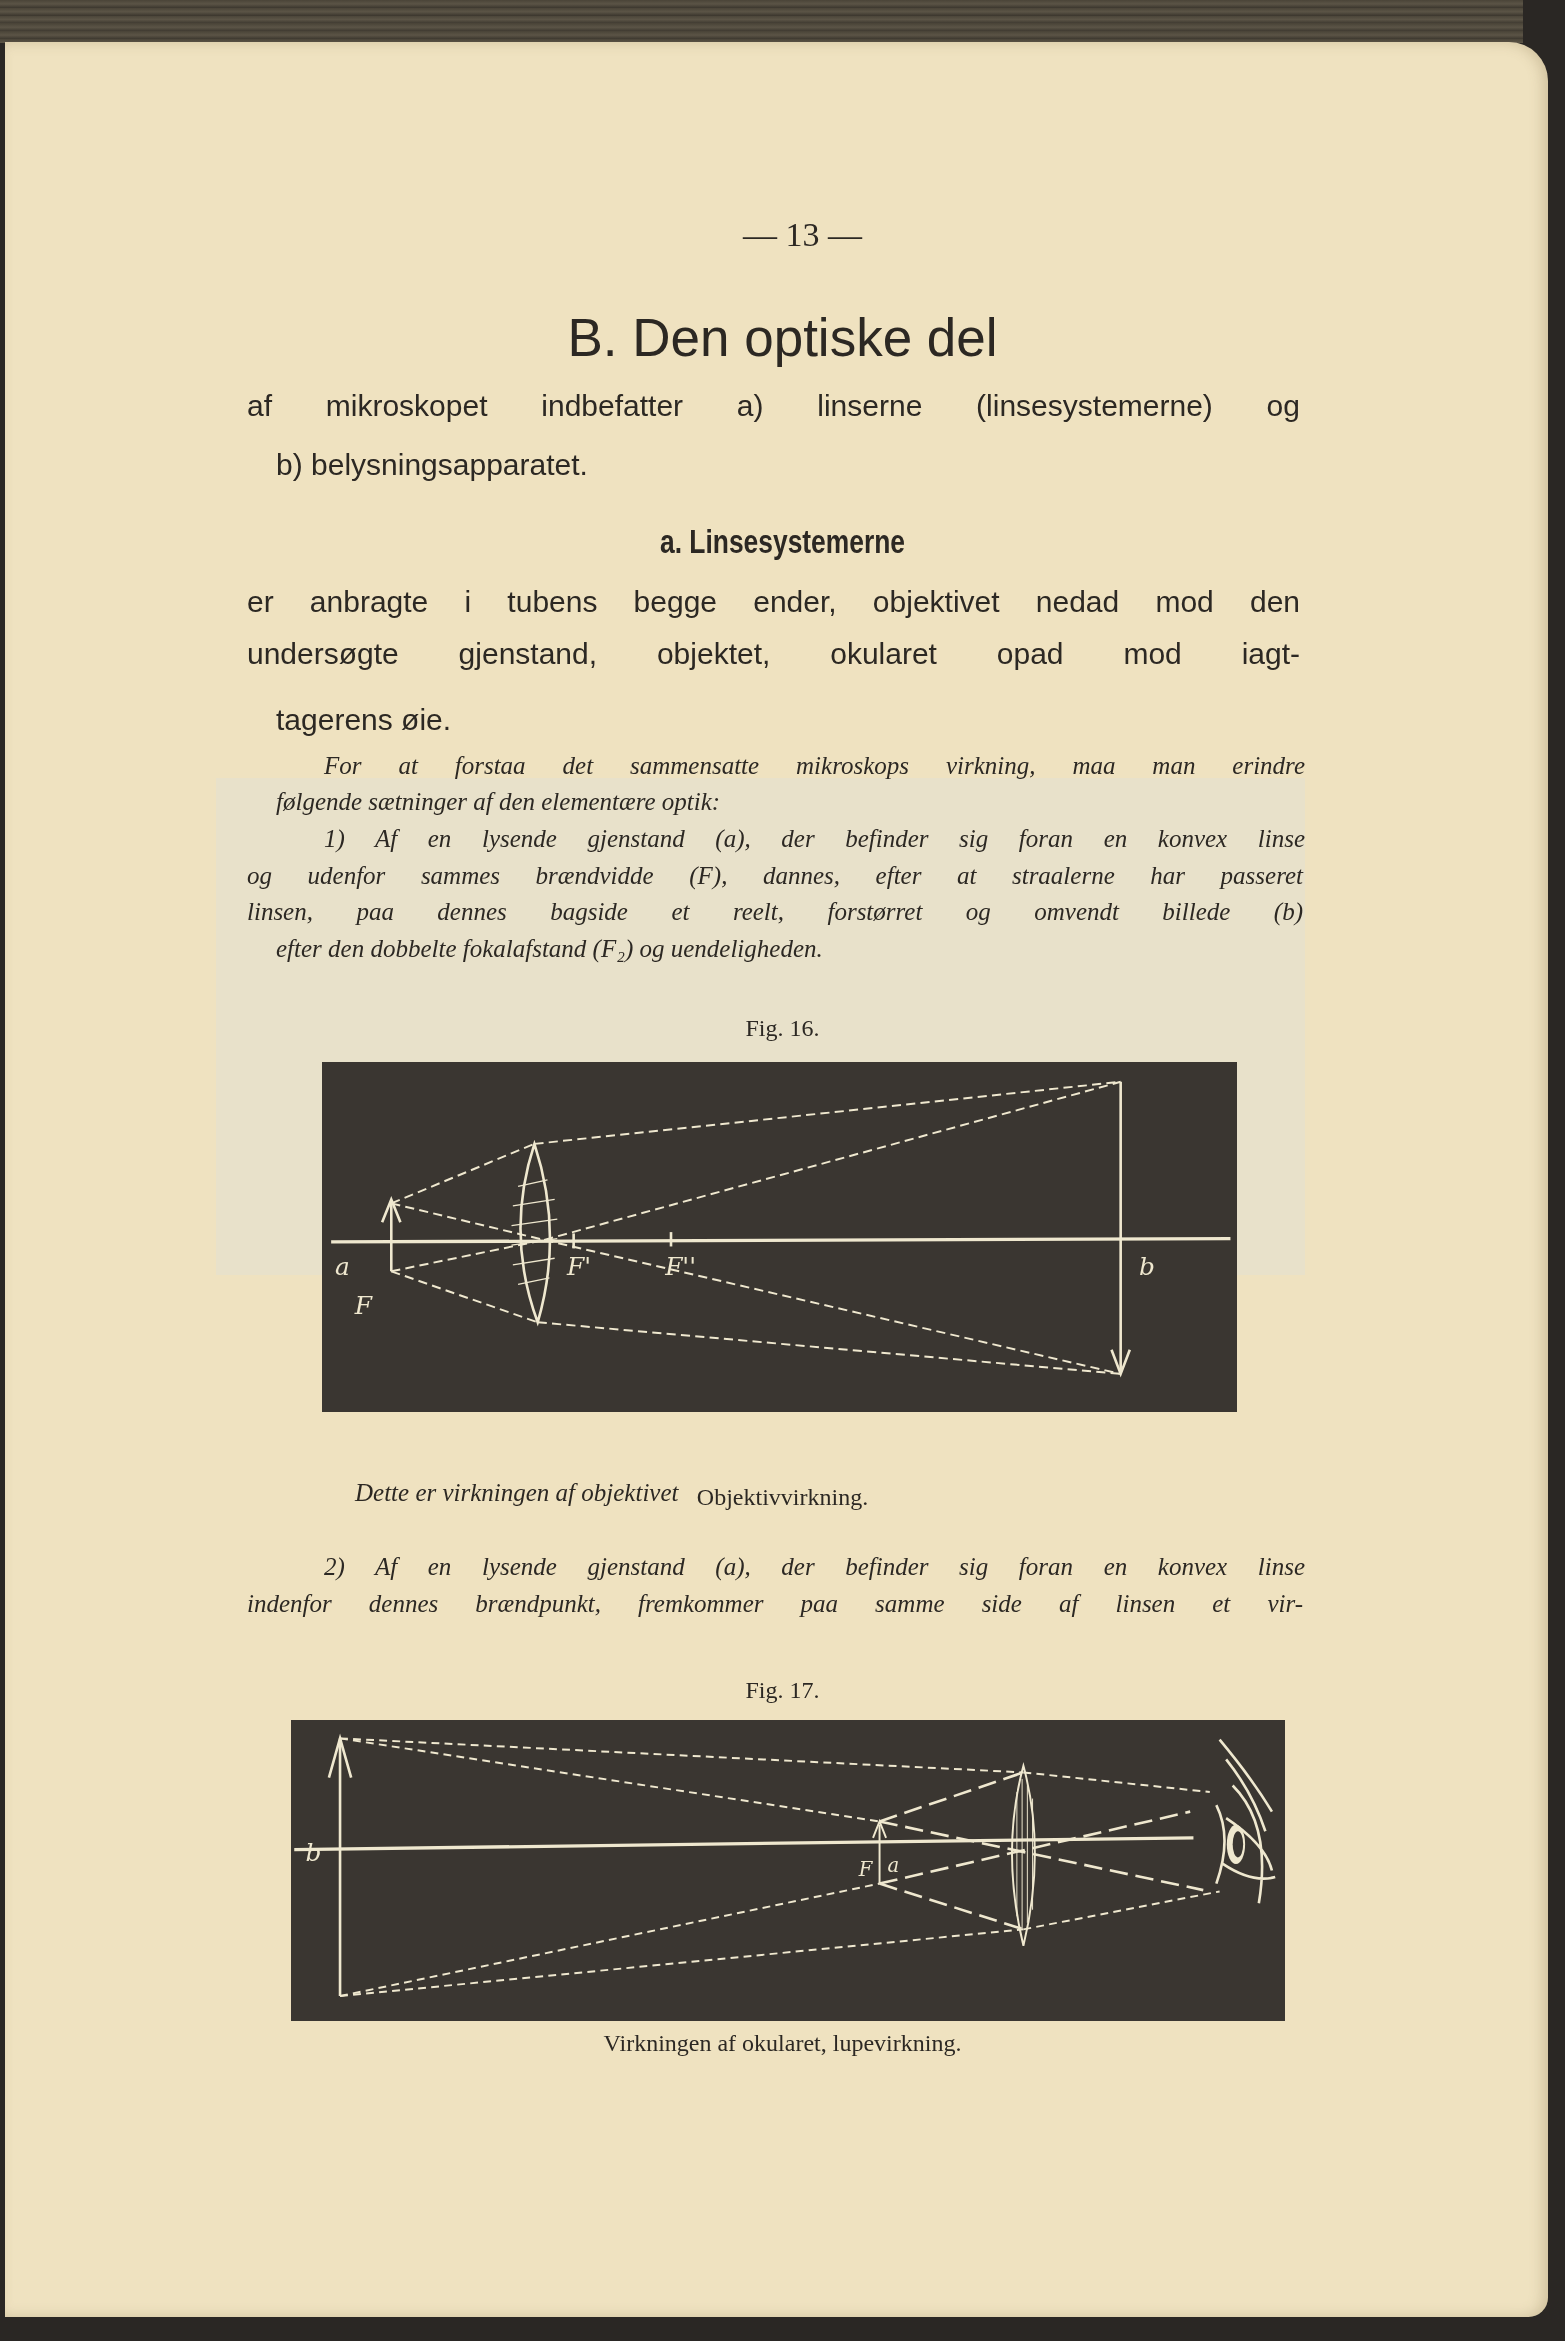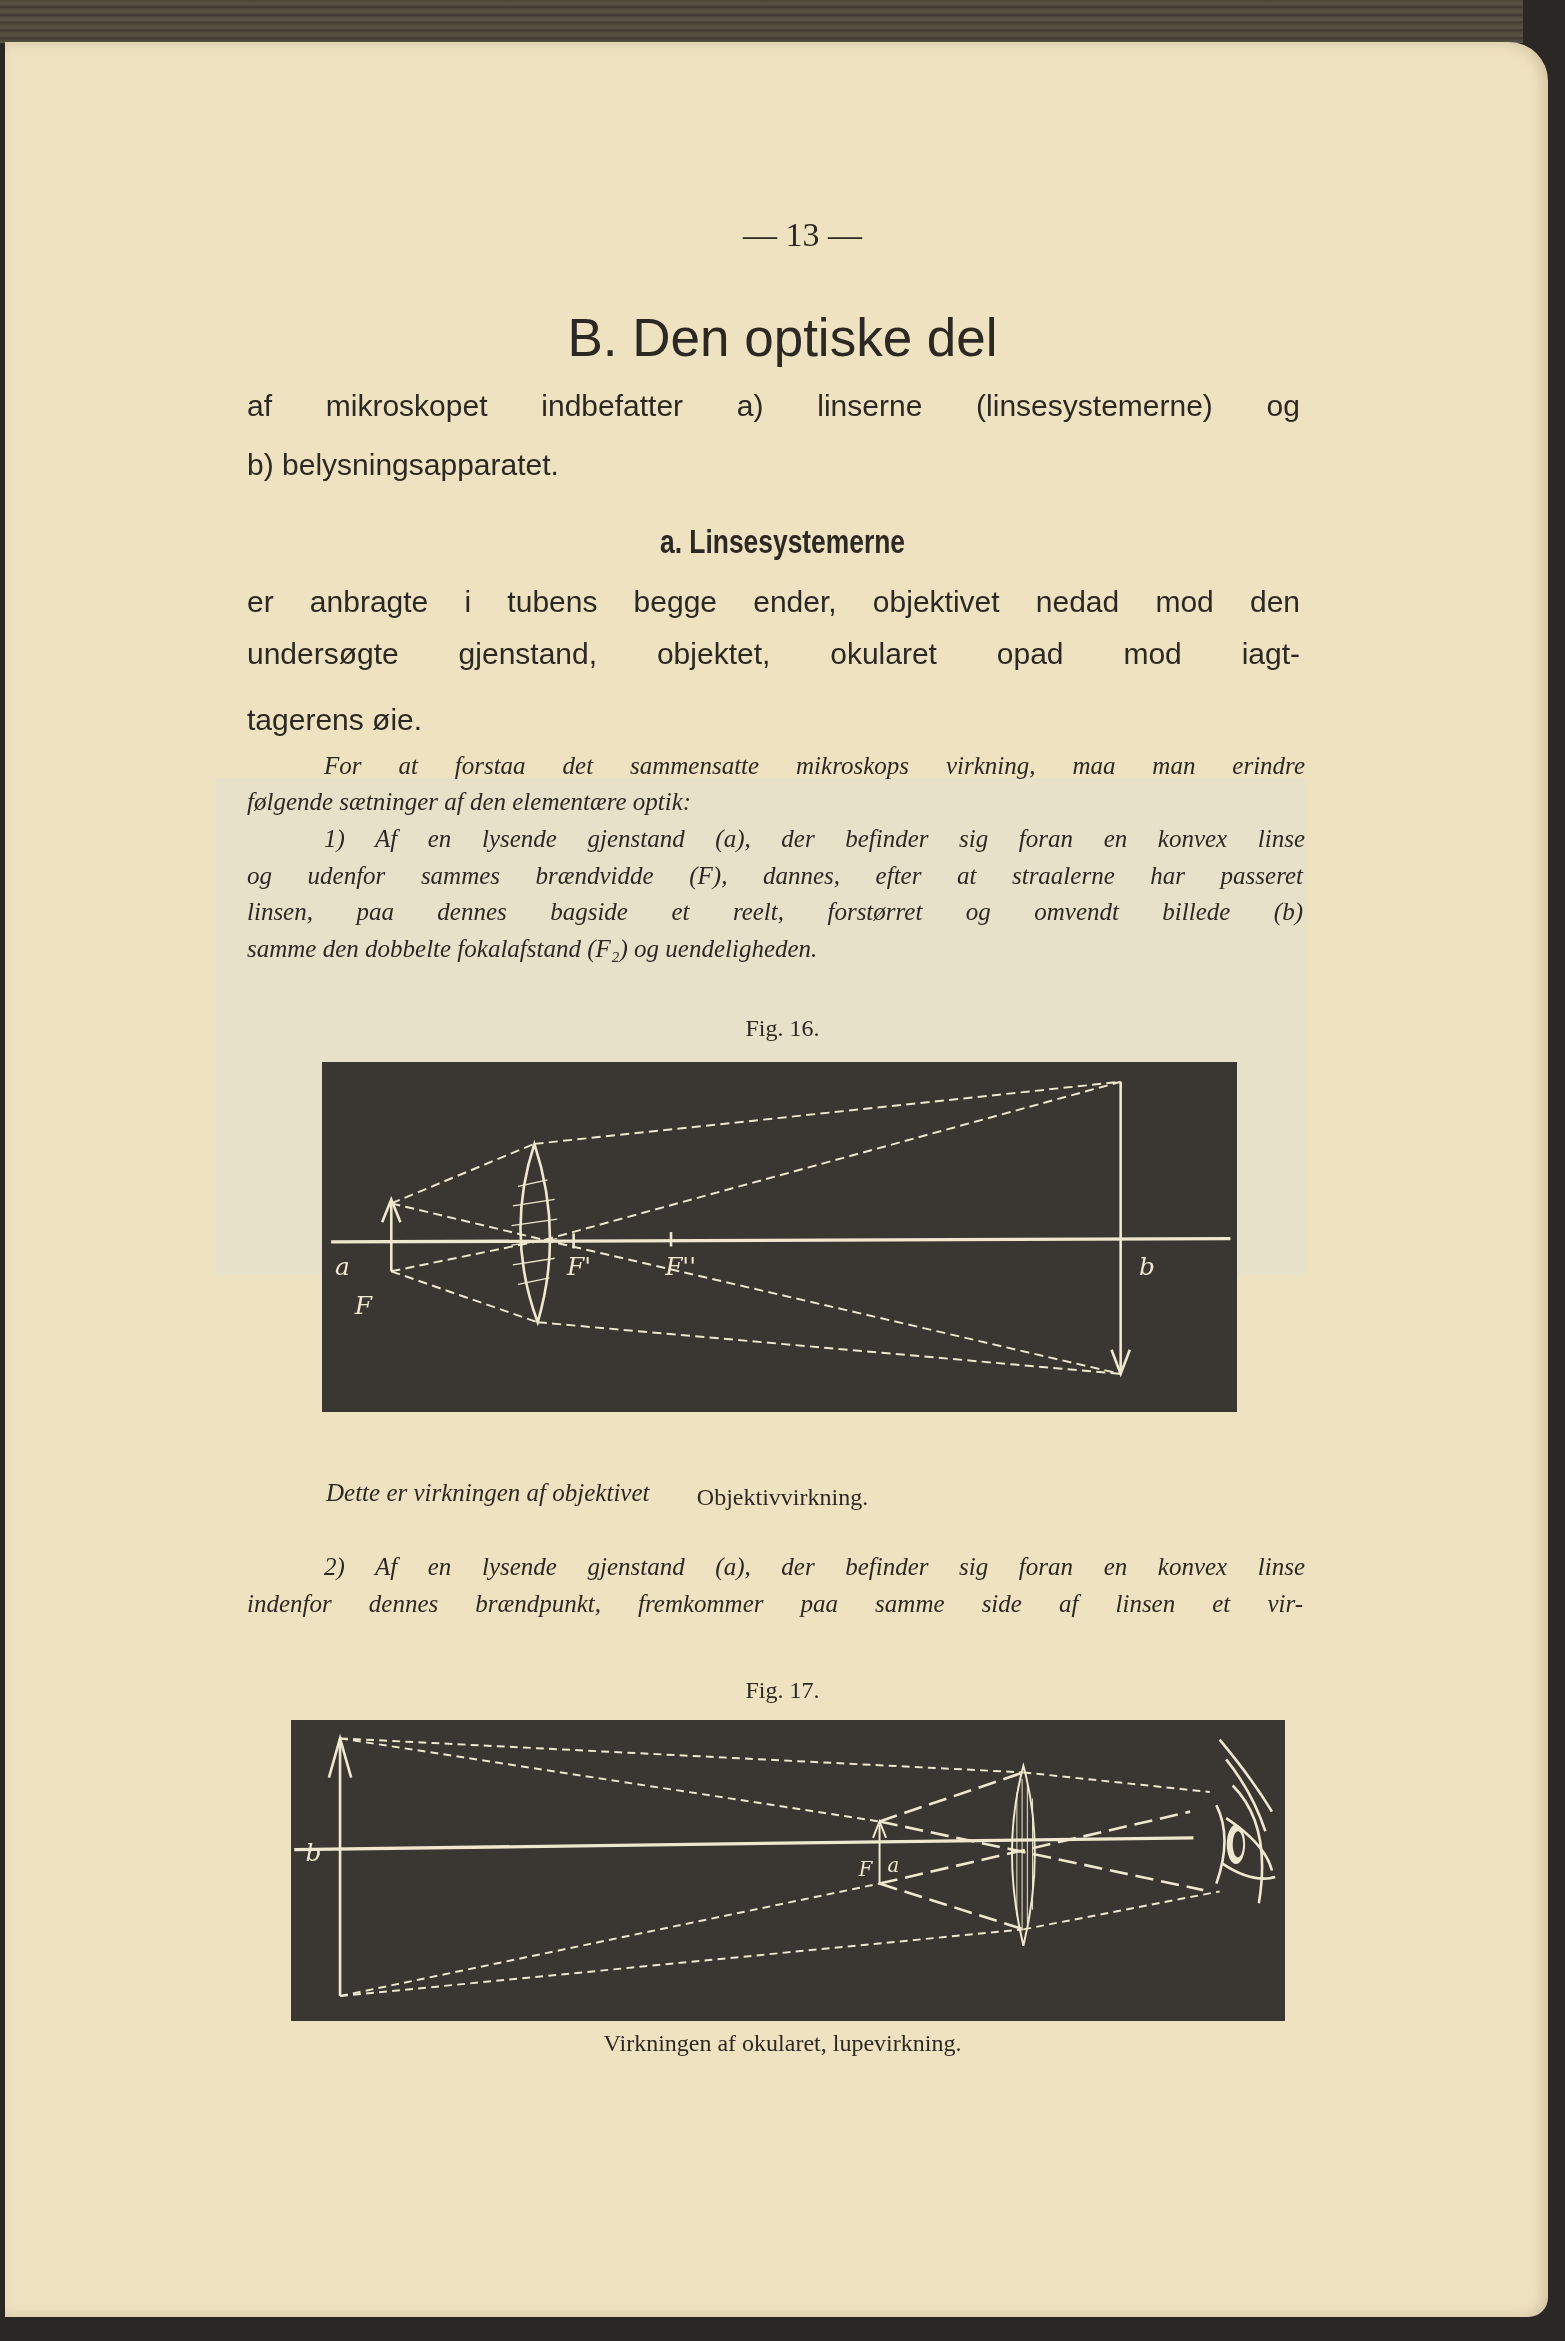--- a/index.html
+++ b/index.html
@@ -9,21 +9,21 @@
   .bleed { position:absolute; left:216px; top:778px; width:1089px; height:497px; background:#e6e1cb; opacity:0.85; }
   .t { position:absolute; color:#2c2823; white-space:nowrap; }
   .pnum { left:0; width:1565px; text-align:center; top:216px; font-size:34px; font-family:"Liberation Serif", serif;padding-left:20px; }
   .h1 { left:0; width:1565px; text-align:center; top:307px; font-size:53px; font-family:"Liberation Sans", sans-serif; }
   .big { font-size:30px; font-family:"Liberation Sans", sans-serif; left:247px; width:1053px; text-align:justify; text-align-last:justify; }
   .h2 { left:0; width:1565px; text-align:center; top:523px; font-size:33px; font-weight:bold; font-family:"Liberation Sans", sans-serif; transform:scaleX(0.8); }
   .sm { font-size:25px; font-family:"Liberation Serif", serif; left:247px; width:1056px; text-align:justify; text-align-last:justify;font-style:italic; }
   .cap { left:0; width:1565px; text-align:center; font-size:24px; font-family:"Liberation Serif", serif; }
   .fig { position:absolute; background:#3a3631; }
   .fig svg { position:absolute; left:0; top:0; }
-  .last { text-align-last:auto; }
+  .last { text-align-last:auto;margin-left:29px; }
 </style>
 </head>
 <body>
 
 <div class="book-edge"></div>
 <div class="page"></div>
 <div class="bleed"></div>
 
 <div class="t pnum">— 13 —</div>
 <div class="t h1">B. Den optiske del</div>
@@ -36,21 +36,21 @@
 <div class="t big" style="top:585px">er anbragte i tubens begge ender, objektivet nedad mod den</div>
 <div class="t big" style="top:637px">undersøgte gjenstand, objektet, okularet opad mod iagt-</div>
 <div class="t big last" style="top:703px">tagerens øie.</div>
 
 <div class="t sm" style="top:752px;left:324px;width:981px">For at forstaa det sammensatte mikroskops virkning, maa man erindre</div>
 <div class="t sm last" style="top:788px">følgende sætninger af den elementære optik:</div>
 
 <div class="t sm" style="top:825px;left:324px;width:981px">1) Af en lysende gjenstand (a), der befinder sig foran en konvex linse</div>
 <div class="t sm" style="top:862px">og udenfor sammes brændvidde (F), dannes, efter at straalerne har passeret</div>
 <div class="t sm" style="top:898px">linsen, paa dennes bagside et reelt, forstørret og omvendt billede (b)</div>
-<div class="t sm last" style="top:935px">samme den dobbelte fokalafstand (F₂) og uendeligheden.</div>
+<div class="t sm last" style="top:935px">efter den dobbelte fokalafstand (F₂) og uendeligheden.</div>
 
 <div class="t cap" style="top:1015px">Fig. 16.</div>
 
 <div class="fig" style="left:322px;top:1062px;width:915px;height:350px">
   <svg width="915" height="350" viewBox="0 0 1400 535">
     <g stroke="#efe8cf" fill="none">
       <line x1="14" y1="275" x2="1390" y2="270" stroke-width="5"></line>
       <line x1="106" y1="320" x2="106" y2="216" stroke-width="4"></line>
       <polyline points="92,245 106,210 120,245" stroke-width="4"></polyline>
       <g stroke-dasharray="14,8" stroke-width="3">

